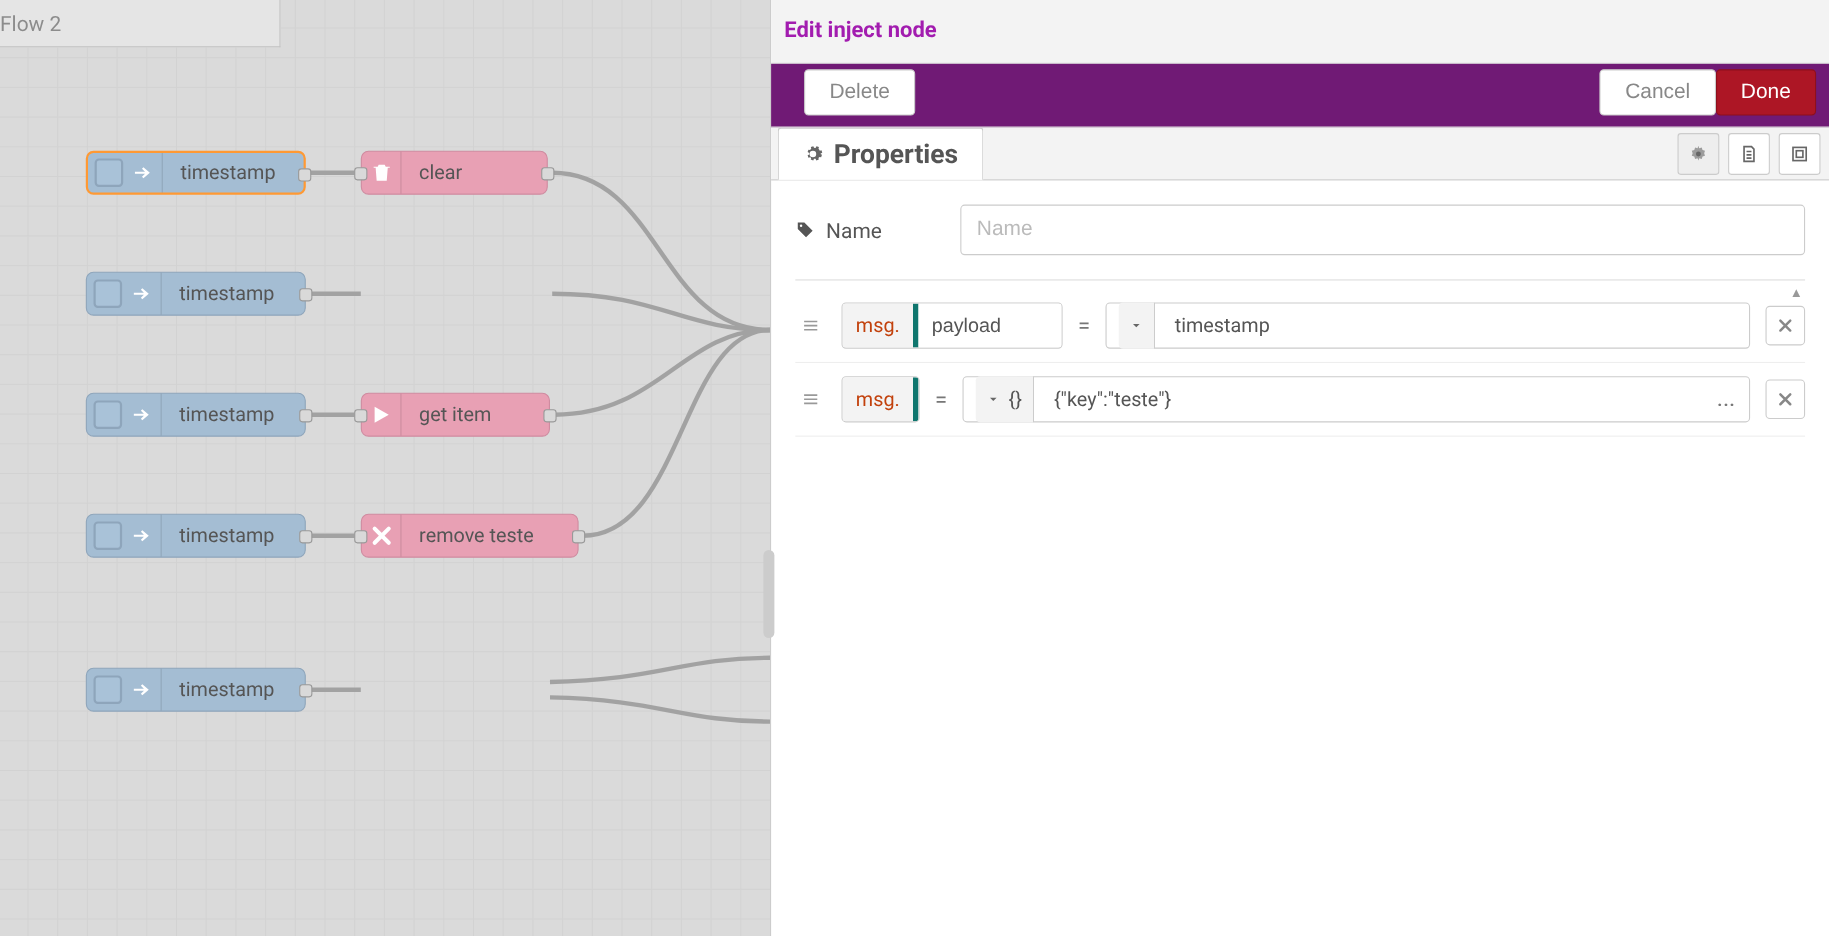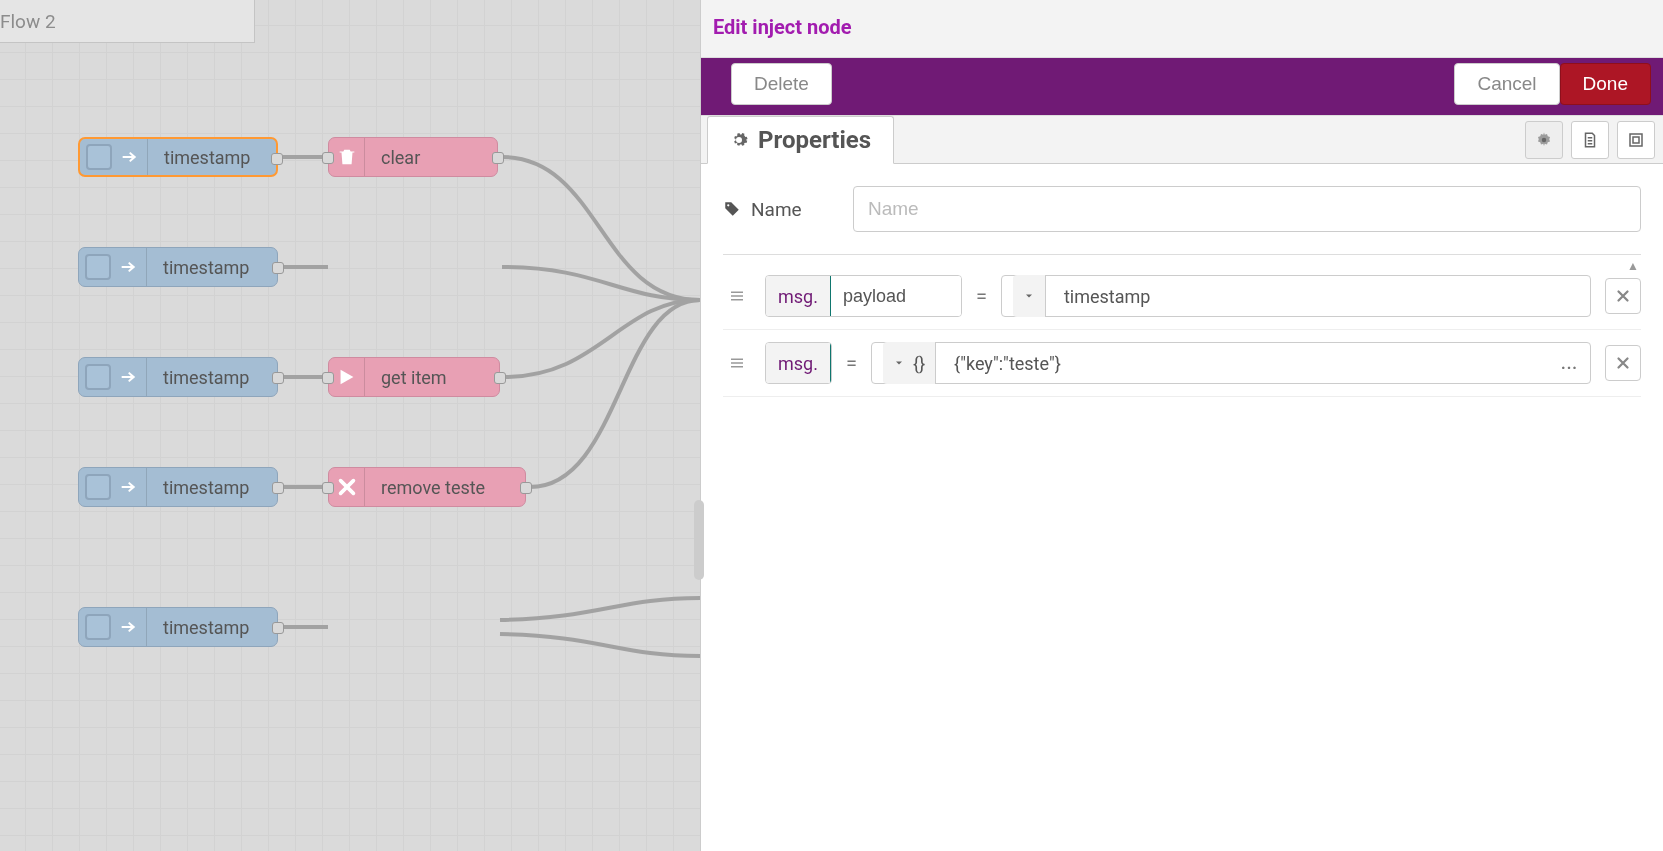--- a/index.html
+++ b/index.html
@@ -101,33 +101,33 @@
   margin-left:6px; margin-bottom:-1px; border-top-left-radius:3px; border-top-right-radius:3px;
   font-weight:bold; color:#555; font-size:24px;
 }
 .toolbar-right { margin-left:auto; display:flex; gap:8px; padding-right:8px; }
 .tb-btn { width:38px; height:38px; border:1px solid #ccc; border-radius:3px; background:#fff;
   display:flex; align-items:center; justify-content:center; color:#777; }
 .tb-btn.active { background:#eee; }
 
 .panel-body { flex:1; overflow:auto; padding: 22px 22px 10px 22px; }
 
-.field-row { display:flex; align-items:center; margin-bottom:22px; }
+.field-row { display:flex; align-items:center; gap:20px; margin-bottom:22px; }
 .field-label { display:flex; align-items:center; gap:10px; color:#555; font-size:19px; width:130px; }
 .text-input {
   flex:1; height:46px; border:1px solid #ccc; border-radius:4px; padding:0 14px; font-size:19px; color:#555;
 }
 .text-input::placeholder { color:#bbb; }
 
 .prop-list { border-top:1px solid #ddd; padding:8px 0 0 0; margin-top:8px; position:relative; }
 .scroll-hint { position:absolute; right:2px; top:4px; color:#999; font-size:12px; }
 .prop-row { display:flex; align-items:center; gap:14px; padding:12px 0; border-bottom:1px solid #eee; }
 .drag-handle { color:#999; width:28px; display:flex; justify-content:center; cursor:grab; }
 .msg-box { display:flex; align-items:center; border:1px solid #ccc; border-radius:4px; height:42px; overflow:hidden; }
-.msg-prefix { background:#f3f3f3; padding:0 12px; height:100%; display:flex; align-items:center; color:#701a75; border-right:1px solid #0f766e; font-size:18px;}
+.msg-prefix { background:#f3f3f3; padding:0 12px; height:100%; display:flex; align-items:center; color:#c2410c; border-right:5px solid #0f766e; font-size:18px;}
 .msg-input { border:none; height:100%; padding:0 12px; font-size:18px; color:#555; width:130px; outline:none;}
 .eq { color:#777; font-size:20px; }
 .type-box { display:flex; align-items:center; gap:10px; border:1px solid #ccc; border-radius:4px; height:42px; padding:0 12px; flex:1; background:#fff;}
 .type-box .sel { display:flex; align-items:center; gap:8px; color:#555; font-size:18px; background:#f3f3f3; margin:-1px; margin-right:8px; height:calc(100% + 2px); padding:0 10px; border-right:1px solid #ccc; border-top-left-radius:4px; border-bottom-left-radius:4px;}
 .type-box .val { color:#555; font-size:18px; flex:1; }
 .type-box .expand { color:#777; font-weight:bold; letter-spacing:1px; cursor:pointer; }
 .del-btn { width:36px; height:36px; border:1px solid #ccc; border-radius:4px; background:#fff; display:flex; align-items:center; justify-content:center; color:#888;}
 
 
 .splitter { position:absolute; left:694px; top:500px; width:10px; height:80px; background:#ccc; border-radius:5px; z-index:5;}

